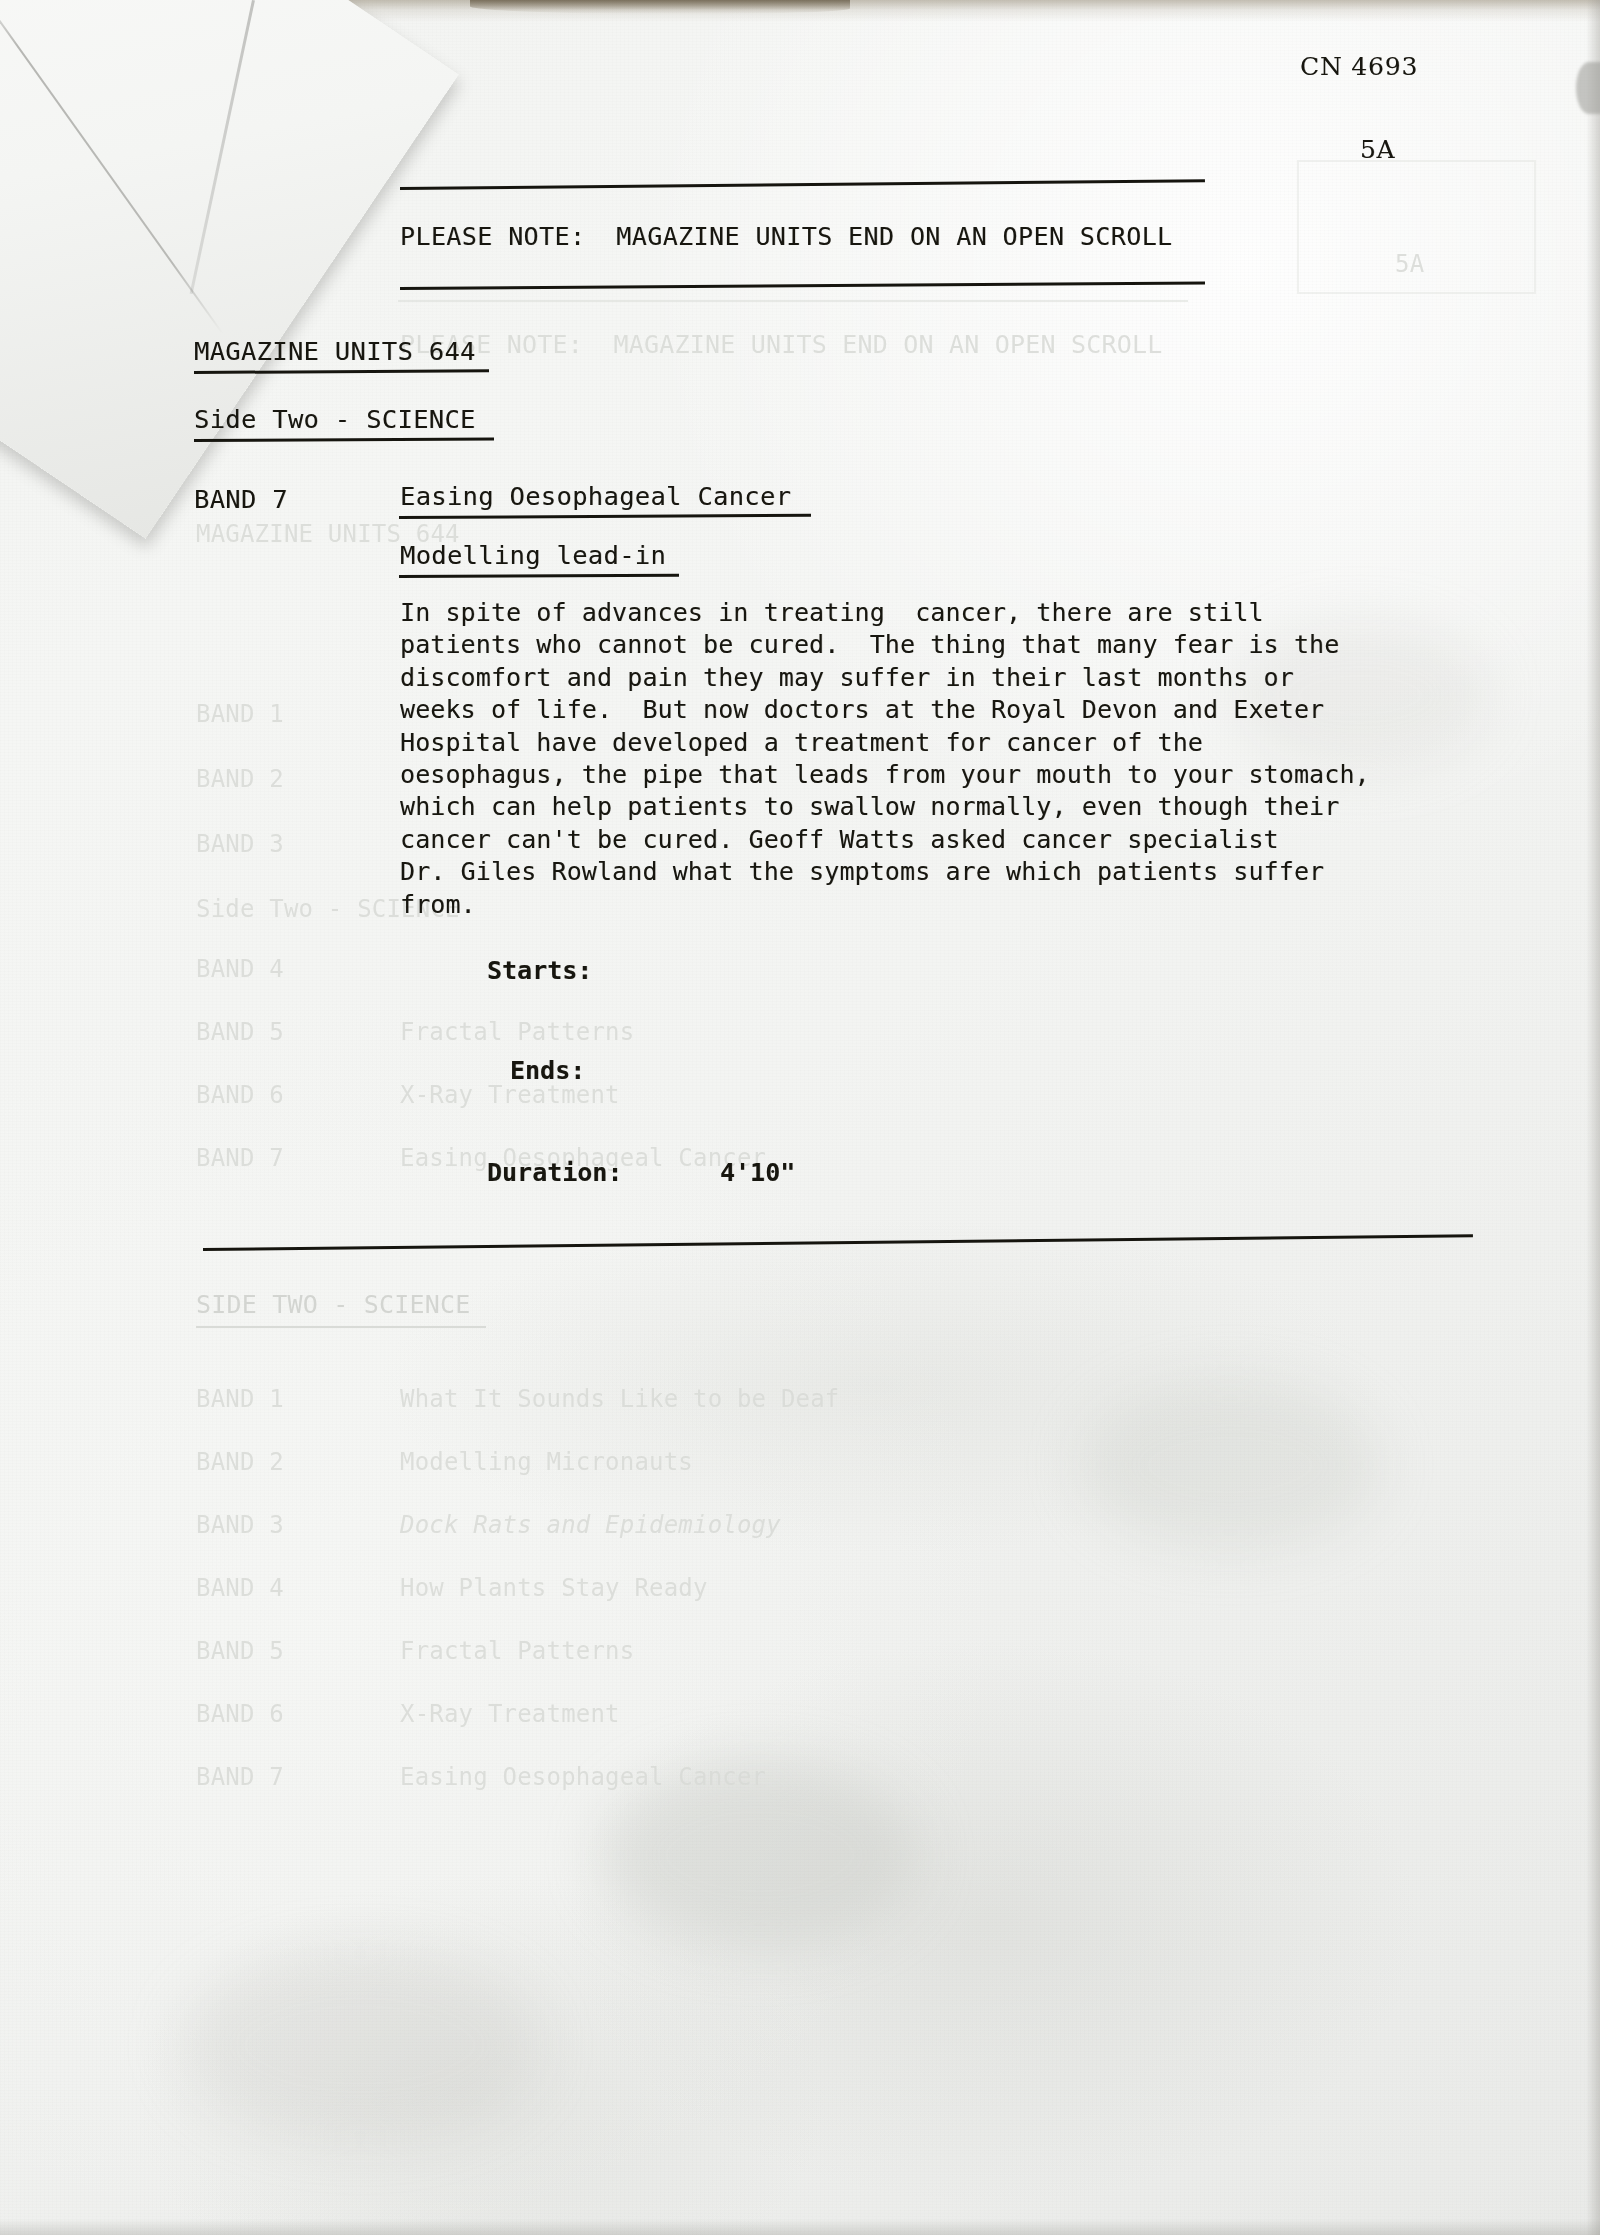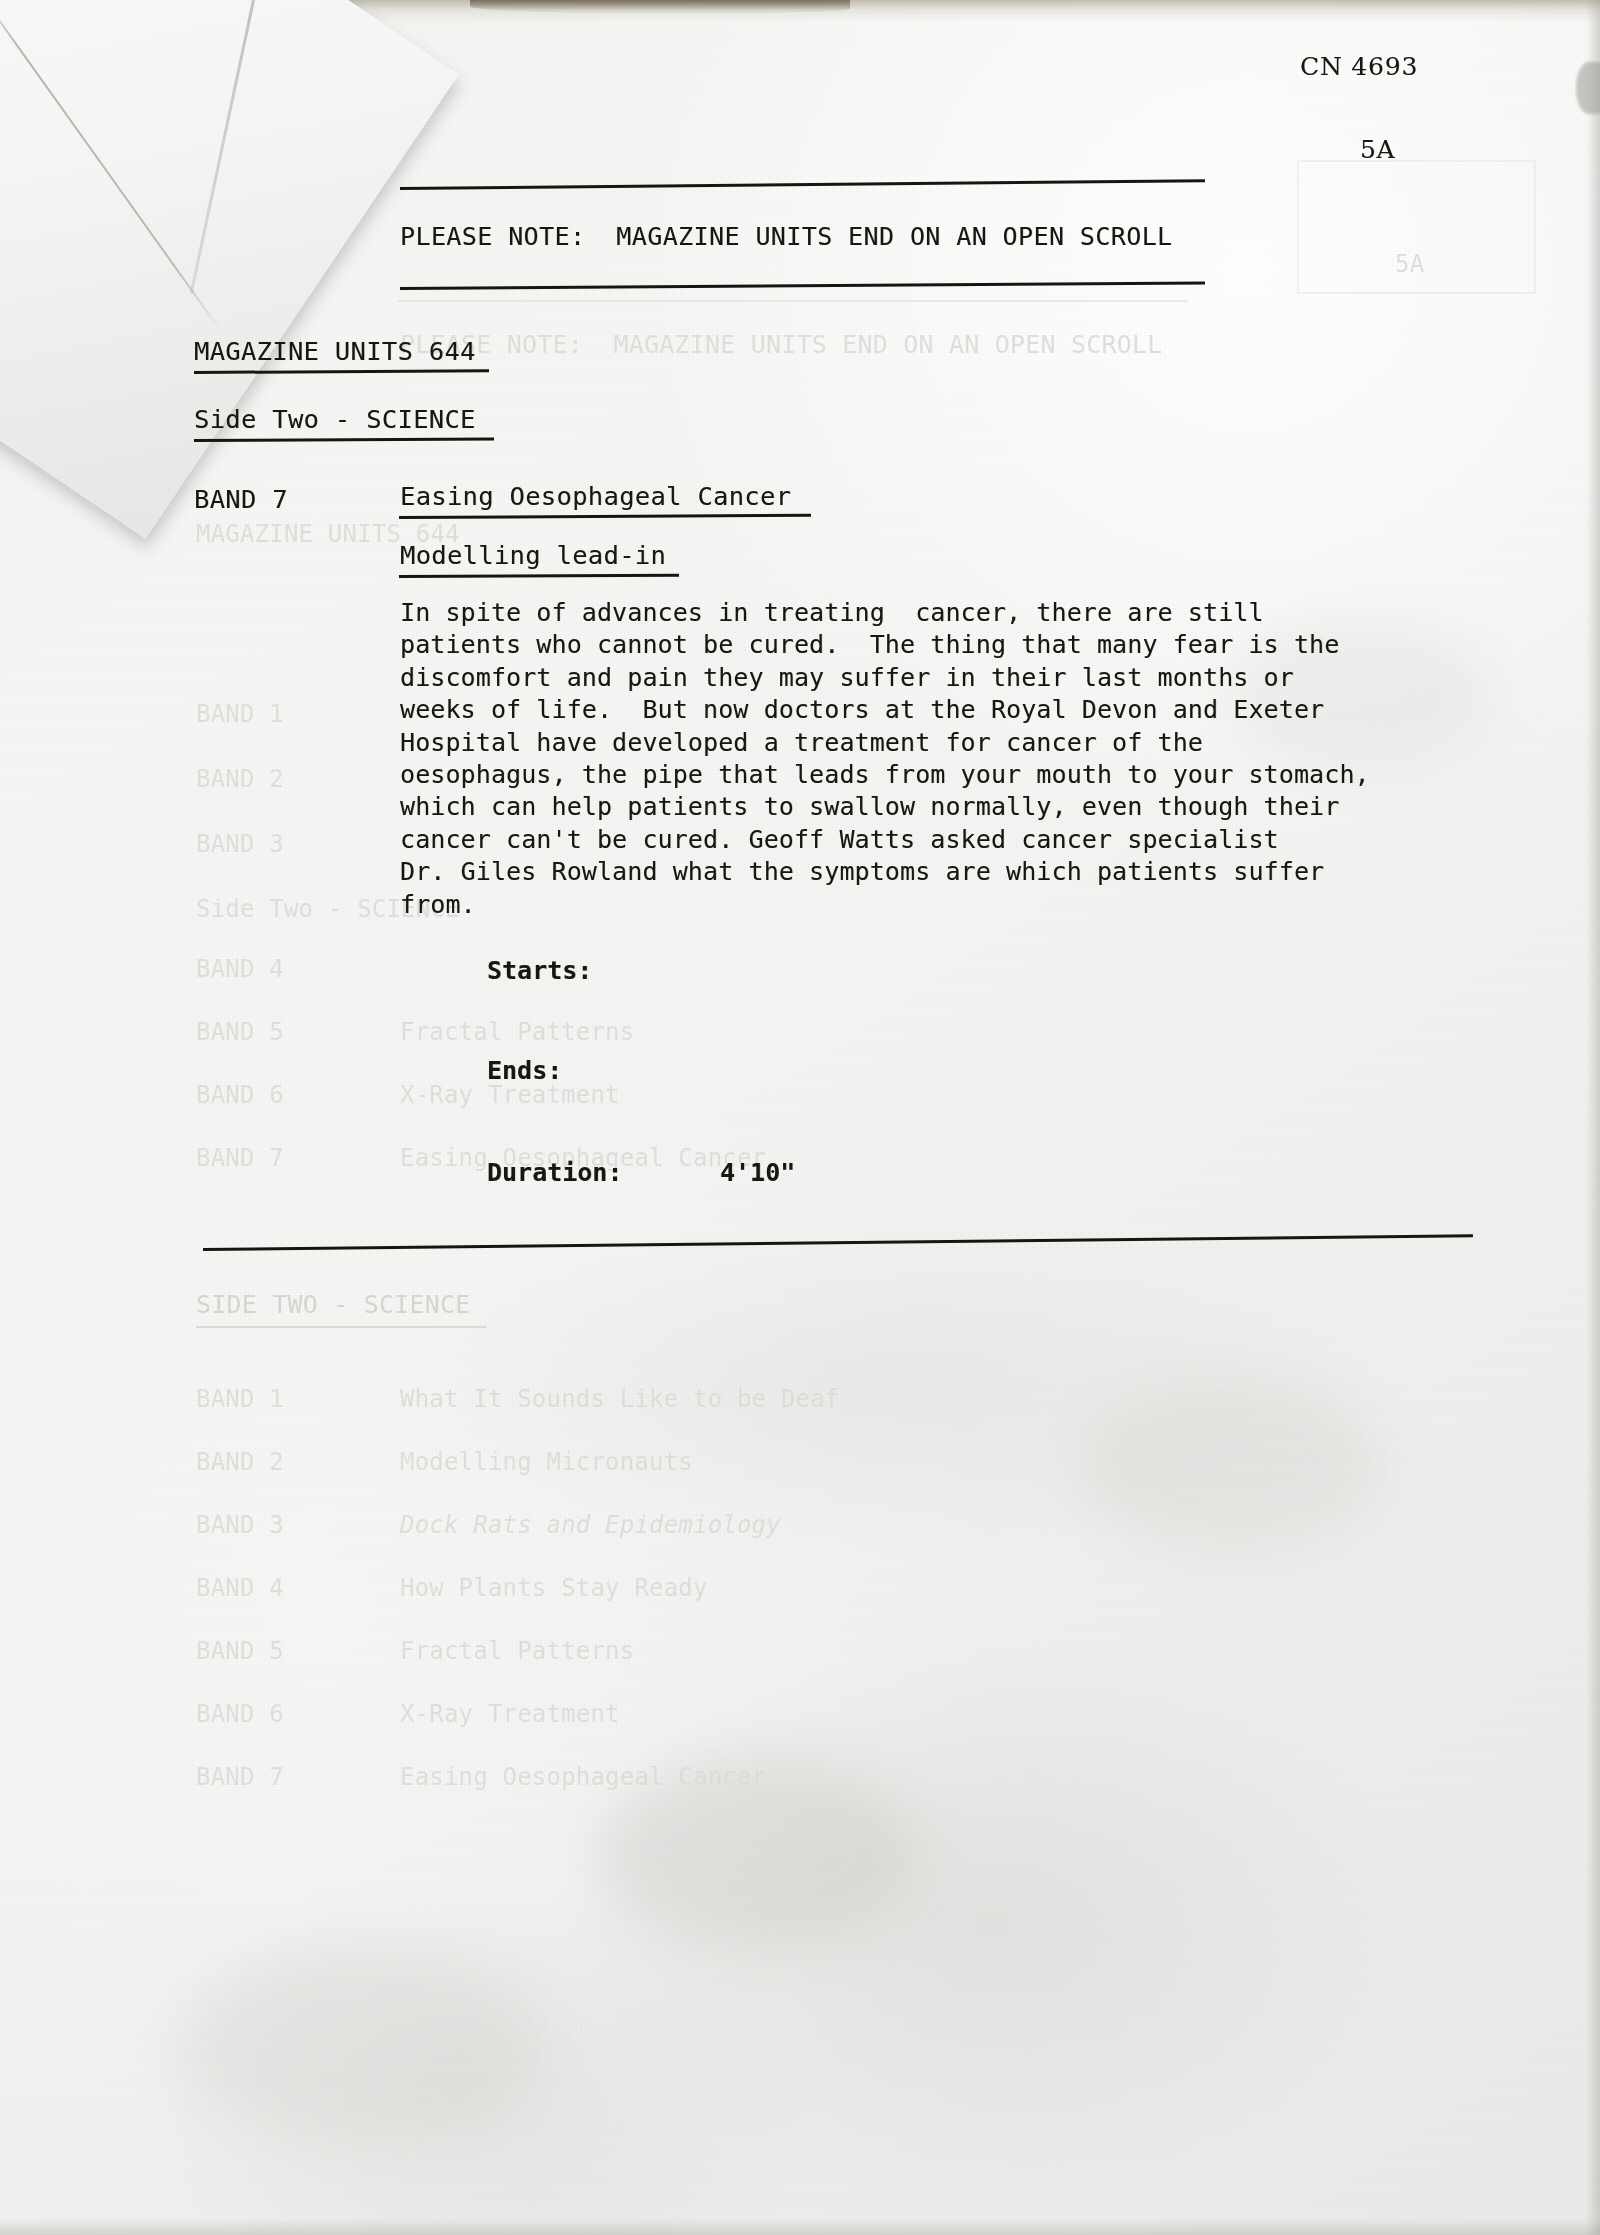--- a/index.html
+++ b/index.html
@@ -242,21 +242,21 @@
 
   
   .cue {
     position: absolute;
     left: 487px;
     width: 900px;
     font-size: 25px;
     line-height: 32px;
   }
   .cue-starts  { top: 955px; }
-  .cue-ends    { top: 1055px; }
+  .cue-ends    { top: 1055px; margin-left: 23px; }
   .cue-dur     { top: 1157px; }
 
   .cue-row { display: flex; font-weight: bold; }
   .cue-label {
     width: 233px;
     flex: 0 0 233px;
     white-space: pre;
   }
   .cue-value { white-space: pre; }
 

